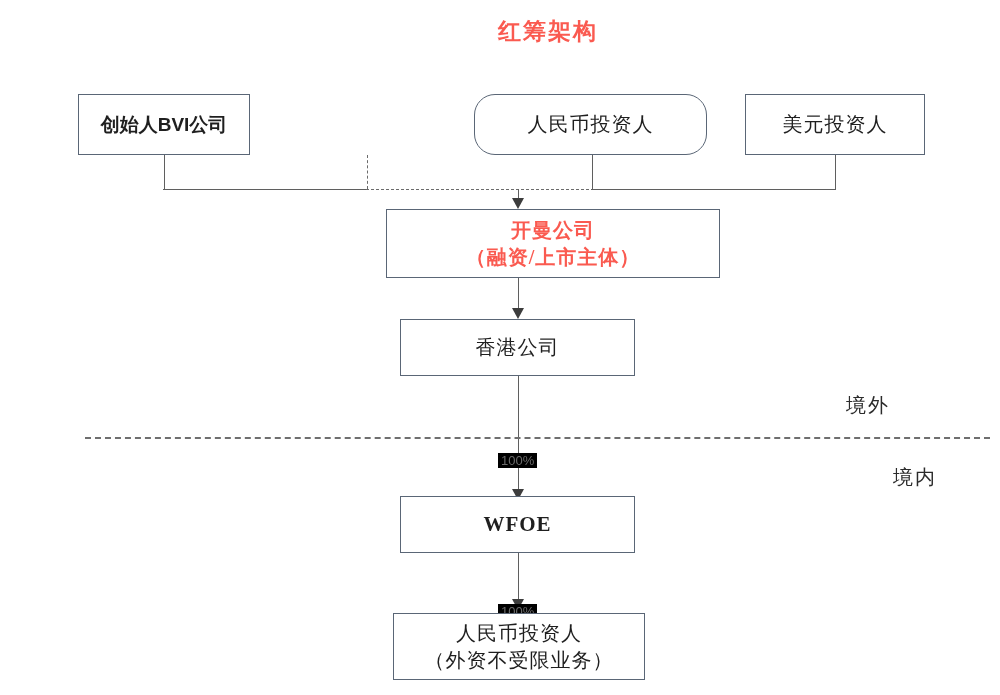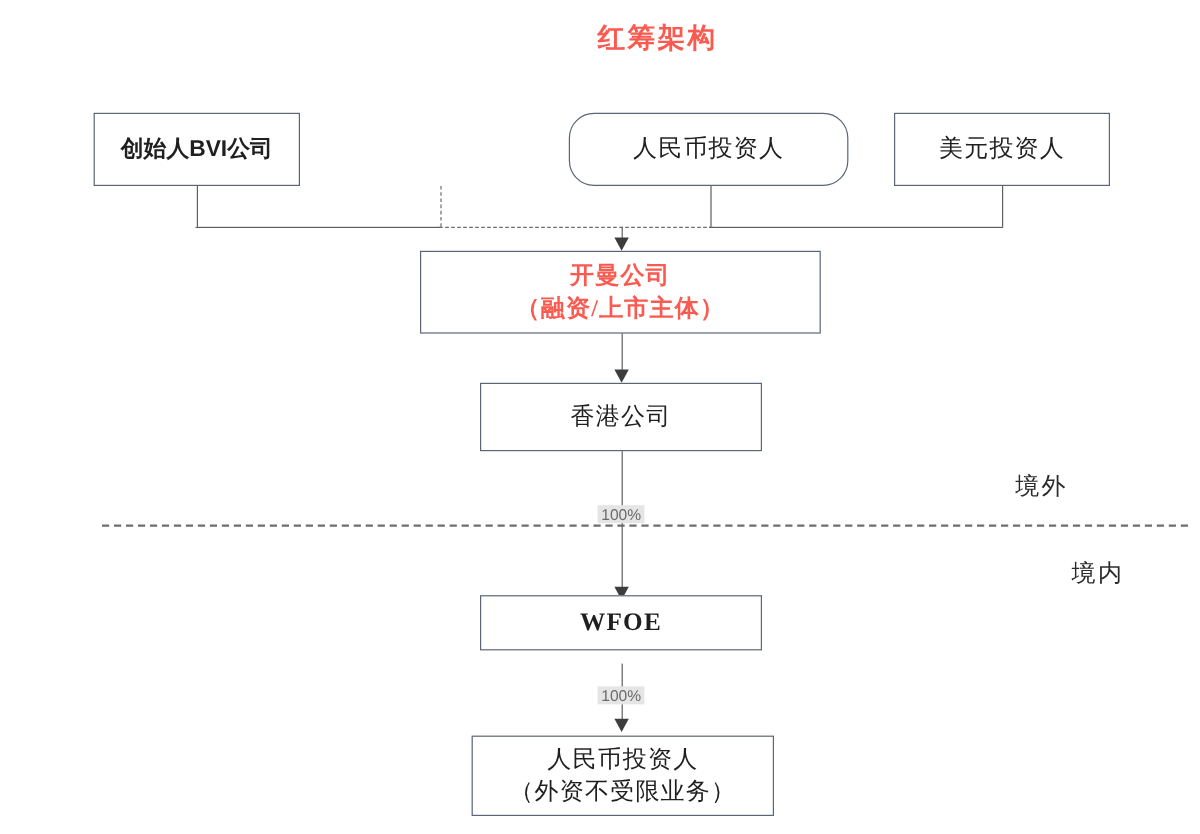--- a/index.html
+++ b/index.html
@@ -62,20 +62,21 @@
   .node.sans {
     font-family: "Liberation Sans", "DejaVu Sans", sans-serif;
     font-weight: bold;
     font-size: 19px;
     letter-spacing: 0px;
   }
   .node.red-text {
     color: #fa5a50;
     font-weight: bold;
     font-size: 20px;
+    margin-left: 36px;
   }
   .node.mono-serif {
     font-family: "Liberation Serif", "DejaVu Serif", serif;
     font-weight: bold;
     font-size: 21px;
     letter-spacing: 1px;
   }
   .node .line2 { display: block; font-family: Liberation Serif, serif; }
 
   
@@ -111,24 +112,25 @@
     position: absolute;
     height: 0;
     border-top: 2px dashed #6e6e6e;
   }
 
   
   .edge-label {
     position: absolute;
     font-size: 13px;
     color: #6b6b6b;
-    background: #e5e5e5;
+    background: #000000;
     padding: 0 3px;
     font-family: "Liberation Sans", "DejaVu Sans", sans-serif;
     white-space: nowrap;
+    margin-top: 32px;
   }
   .region-label {
     position: absolute;
     font-size: 20px;
     color: #2b2b2b;
     letter-spacing: 2px;
     font-family: "Liberation Serif", "DejaVu Serif", serif;
     white-space: nowrap;
   }
 </style>
@@ -177,21 +179,21 @@
   </div>
 
   <div class="vline" style="left:518px; top:376px; height:123px;"></div>
   <div class="arrowhead" style="left:512px; top:489px;"></div>
   <div class="edge-label" style="left:498px; top:421px;">100%</div>
 
   <div class="divider" style="left:85px; top:437px; width:905px;"></div>
   <div class="region-label" style="left:846px; top:392px;">境外</div>
   <div class="region-label" style="left:893px; top:464px;">境内</div>
 
-  <div class="node mono-serif" style="left:400px; top:496px; width:235px; height:46px;">
+  <div class="node mono-serif" style="left:400px; top:496px; width:235px; height:57px;">
     <span>WFOE</span>
   </div>
 
   <div class="vline" style="left:518px; top:553px; height:50px;"></div>
   <div class="arrowhead" style="left:512px; top:599px;"></div>
   <div class="edge-label" style="left:498px; top:572px;">100%</div>
 
   <div class="node" style="left:393px; top:613px; width:252px; height:67px;">
     <span class="line1">人民币投资人</span>
     <span class="line2">（外资不受限业务）</span>

